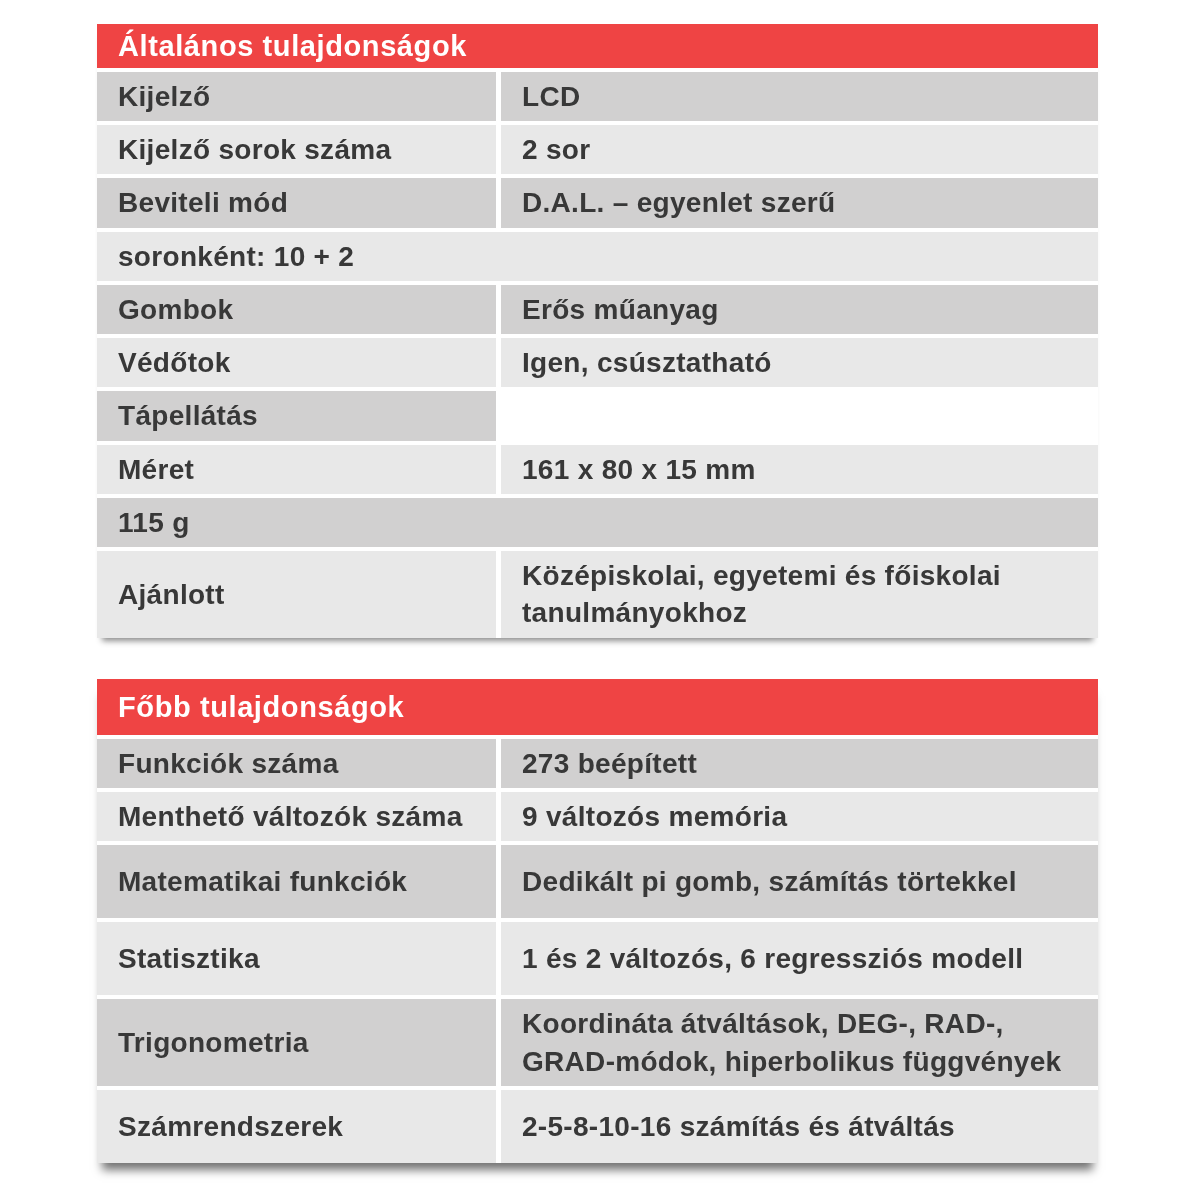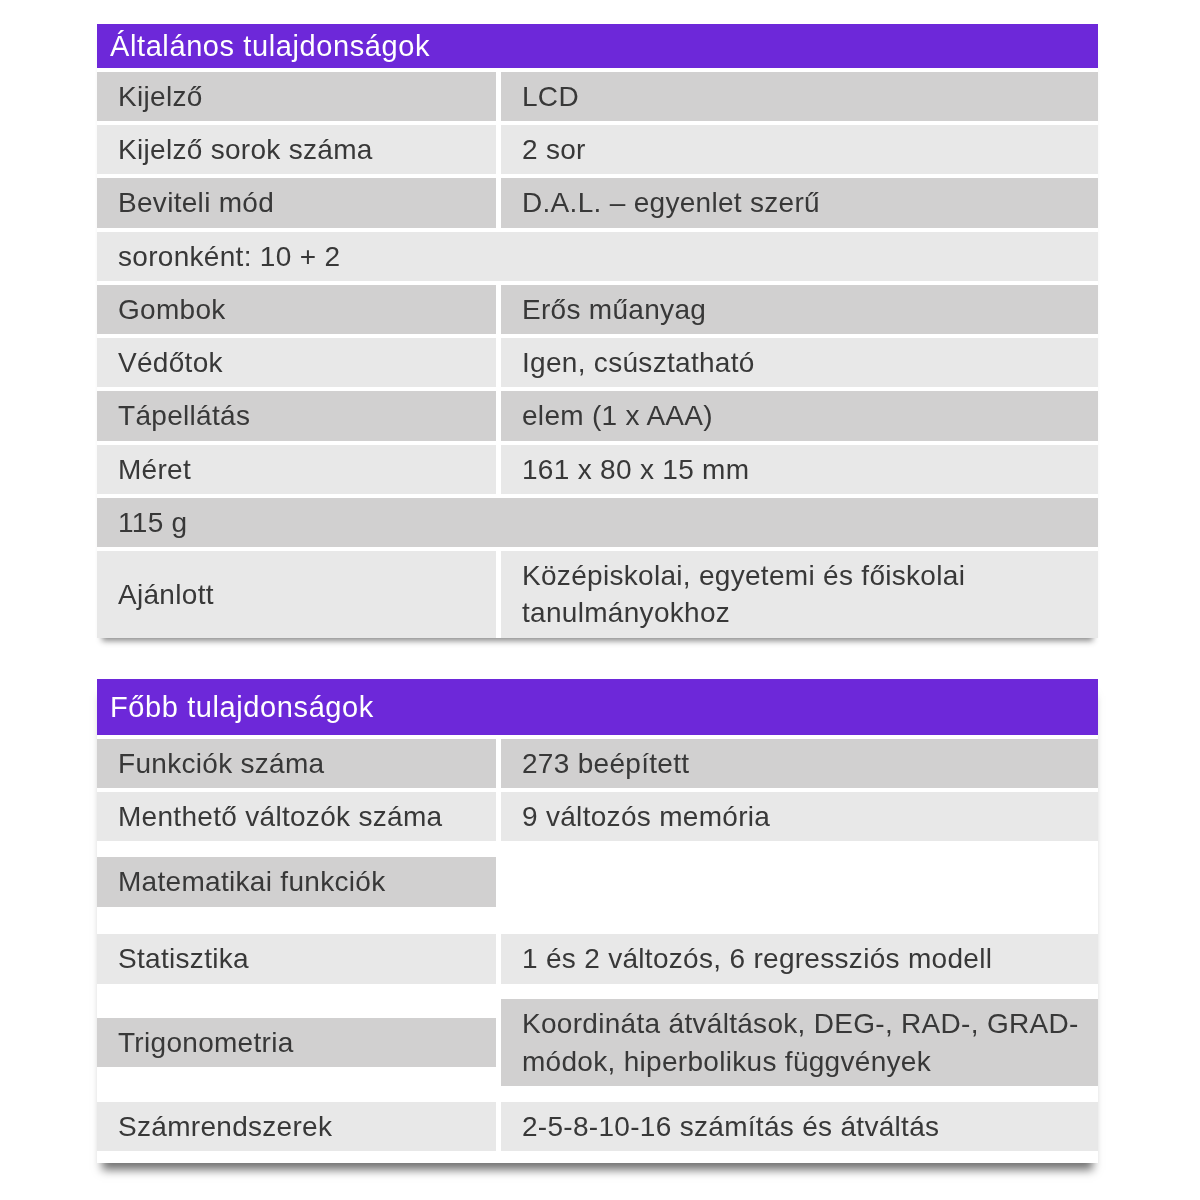--- a/index.html
+++ b/index.html
@@ -22,28 +22,28 @@
   }
   #table-general {
     top: 24px;
     box-shadow: 0 8px 6px -5px rgba(0,0,0,0.45);
   }
   #table-main {
     top: 679px;
     box-shadow: 0 12px 9px -5px rgba(0,0,0,0.55);
   }
   .table-header {
-    background: #6d28d9;
+    background: #ef4444;
     color: #ffffff;
-    font-weight: normal;
+    font-weight: bold;
     font-size: 29px;
     letter-spacing: 0.6px;
     display: flex;
     align-items: center;
-    padding-left: 13px;
+    padding-left: 21px;
   }
   #table-general .table-header { height: 44px; }
   #table-main .table-header { height: 56px; text-align: right; }
 
   .trow {
     display: flex;
     margin-top: 4px;
     min-height: 48px;
   }
   .trow:nth-child(odd) .cell { background: #d1d0d0; }
@@ -52,33 +52,34 @@
   .cell {
     display: flex;
     align-items: center;
     color: #383838;
     font-size: 28px;
     line-height: 1.33;
     letter-spacing: 0.3px;
     box-sizing: border-box;
     padding-top: 6px;
     padding-bottom: 6px;
+    font-weight: bold;
   }
   .cell.label {
     width: 399px;
     flex-shrink: 0;
     margin-right: 5px;
     padding-left: 21px;
     padding-right: 12px;
   }
   .cell.value {
     flex: 1;
     padding-left: 21px;
   }
-  #table-main .trow.tall { min-height: 73px; align-items: center; }
+  #table-main .trow.tall { min-height: 73px; }
 </style>
 </head>
 <body>
 
 <div class="page">
 
   <div class="spec-table" id="table-general">
     <div class="table-header">Általános tulajdonságok</div>
     <div class="rows">
       <div class="trow">
@@ -99,21 +100,20 @@
       <div class="trow">
         <div class="cell label">Gombok</div>
         <div class="cell value">Erős műanyag</div>
       </div>
       <div class="trow">
         <div class="cell label">Védőtok</div>
         <div class="cell value">Igen, csúsztatható</div>
       </div>
       <div class="trow">
         <div class="cell label">Tápellátás</div>
-        <div class="cell value">elem (1 x AAA)</div>
       </div>
       <div class="trow">
         <div class="cell label">Méret</div>
         <div class="cell value">161 x 80 x 15 mm</div>
       </div>
       <div class="trow">
         <div class="cell value">115 g</div>
       </div>
       <div class="trow">
         <div class="cell label">Ajánlott</div>
@@ -128,20 +128,21 @@
       <div class="trow">
         <div class="cell label">Funkciók száma</div>
         <div class="cell value">273 beépített</div>
       </div>
       <div class="trow">
         <div class="cell label">Menthető változók száma</div>
         <div class="cell value">9 változós memória</div>
       </div>
       <div class="trow tall">
         <div class="cell label">Matematikai funkciók</div>
+        <div class="cell value">Dedikált pi gomb, számítás törtekkel</div>
       </div>
       <div class="trow tall">
         <div class="cell label">Statisztika</div>
         <div class="cell value">1 és 2 változós, 6 regressziós modell</div>
       </div>
       <div class="trow tall">
         <div class="cell label">Trigonometria</div>
         <div class="cell value">Koordináta átváltások, DEG-, RAD-, GRAD-módok, hiperbolikus függvények</div>
       </div>
       <div class="trow tall">

